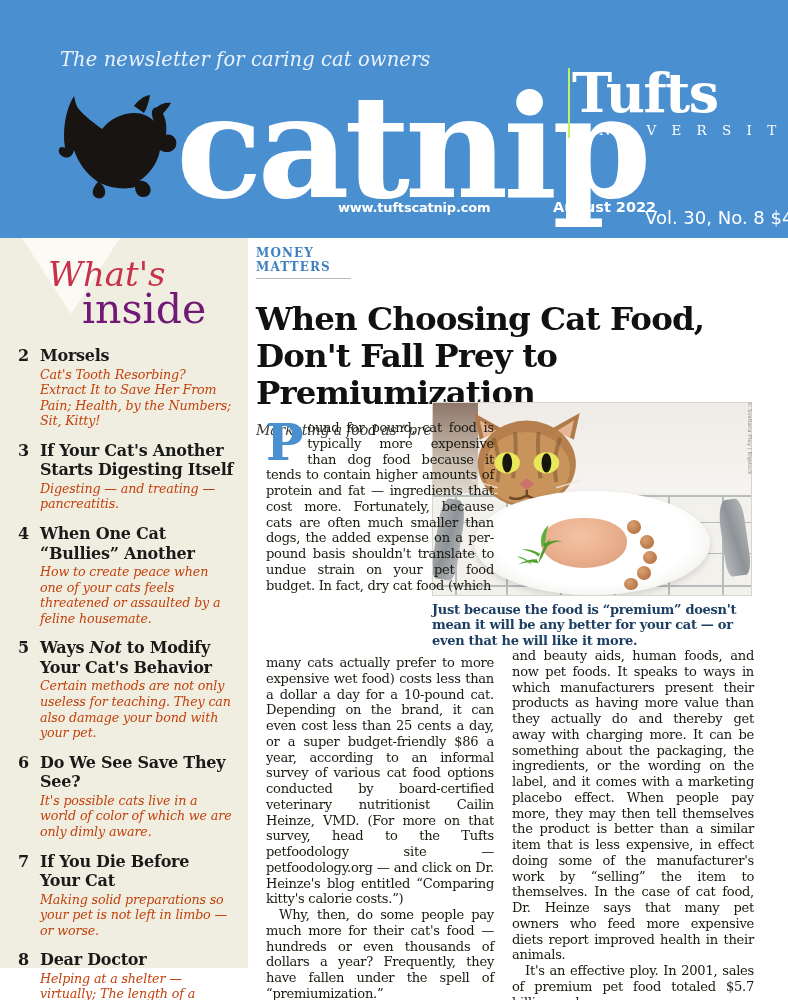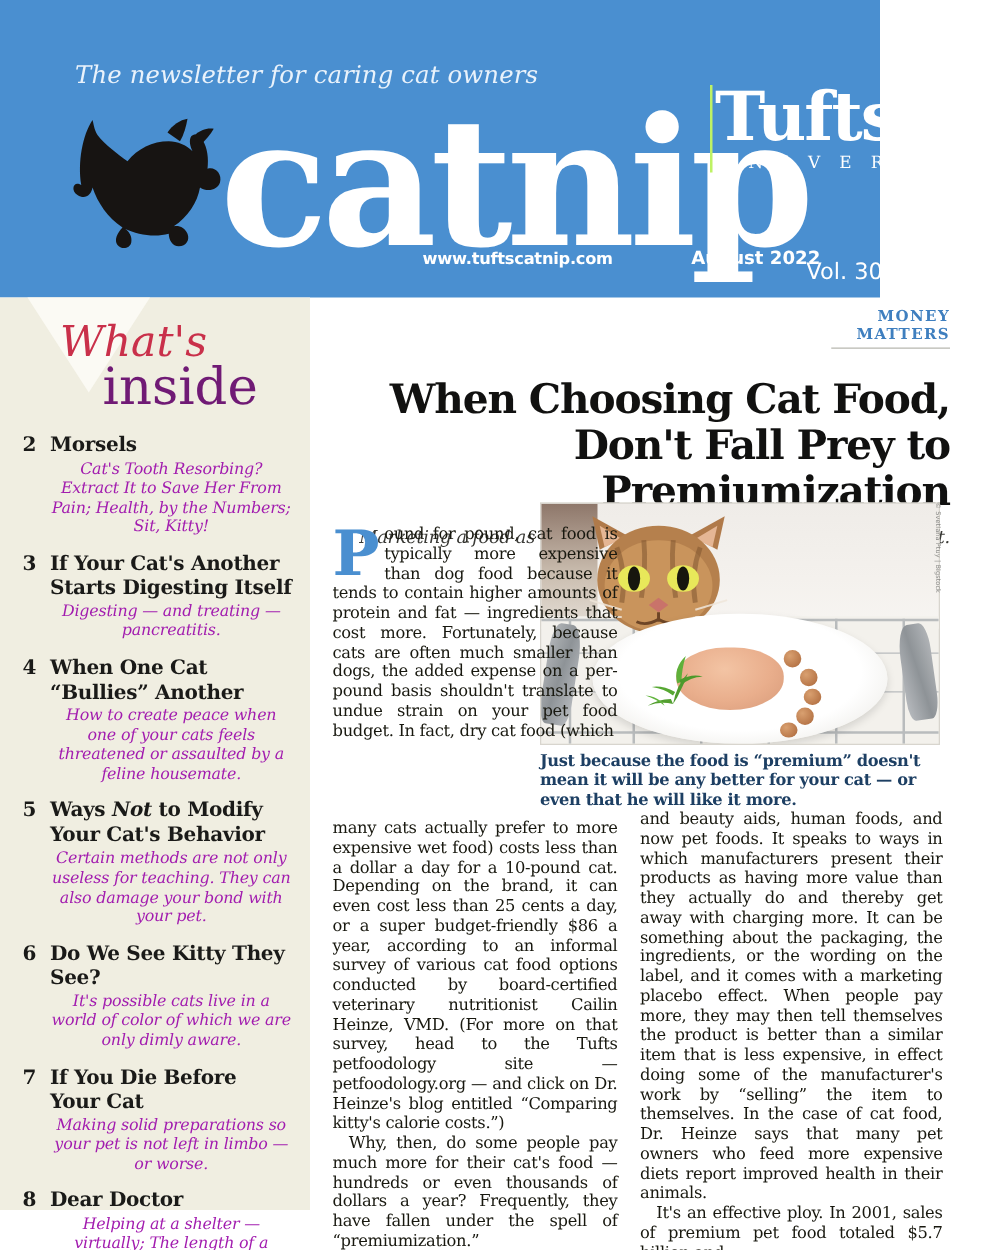--- a/index.html
+++ b/index.html
@@ -19,21 +19,21 @@
     width: 788px;
     height: 1000px;
     background: #ffffff;
     overflow: hidden;
   }
 
   
   .masthead {
     position: absolute;
     left: 0; top: 0;
-    width: 704px;
+    width: 788px;
     height: 238px;
     background: #4a8fd0;
     overflow: hidden;
   }
   .tagline {
     position: absolute;
     left: 60px; top: 48px;
     font-family: "DejaVu Serif", serif;
     font-style: italic;
     font-size: 19.5px;
@@ -187,32 +187,30 @@
     line-height: 19.5px;
     color: #1a1a18;
     letter-spacing: -0.25px;
   }
   .toc-title .ital { font-style: italic; }
   .toc-desc {
     font-family: "DejaVu Serif", serif;
     font-style: italic;
     font-size: 12.7px;
     line-height: 15.6px;
-    color: #a21caf;
+    color: #c2410c;
     margin-top: 1px;
     letter-spacing: -0.15px;
-    text-align: center;
   }
 
   
   .article {
     position: absolute;
     left: 256px; top: 246px;
     width: 504px;
-    text-align: right;
   }
   .kicker {
     font-family: "DejaVu Serif", serif;
     font-weight: bold;
     font-size: 12px;
     letter-spacing: 1.1px;
     color: #3f7fbf;
     padding-bottom: 4px;
     border-bottom: 1px solid #b8b8b0;
     display: inline-block;
@@ -440,21 +438,21 @@
       </div>
 
       <div class="toc-item">
         <span class="toc-num">5</span>
         <div class="toc-title"><span>Ways </span><span class="ital">Not</span><span> to Modify Your Cat's Behavior</span></div>
         <div class="toc-desc">Certain methods are not only useless for teaching. They can also damage your bond with your pet.</div>
       </div>
 
       <div class="toc-item">
         <span class="toc-num">6</span>
-        <div class="toc-title">Do We See Kitty They See?</div>
+        <div class="toc-title">Do We See Save They See?</div>
         <div class="toc-desc">It's possible cats live in a world of color of which we are only dimly aware.</div>
       </div>
 
       <div class="toc-item">
         <span class="toc-num">7</span>
         <div class="toc-title">If You Die Before Your Cat</div>
         <div class="toc-desc">Making solid preparations so your pet is not left in limbo — or worse.</div>
       </div>
 
       <div class="toc-item">

